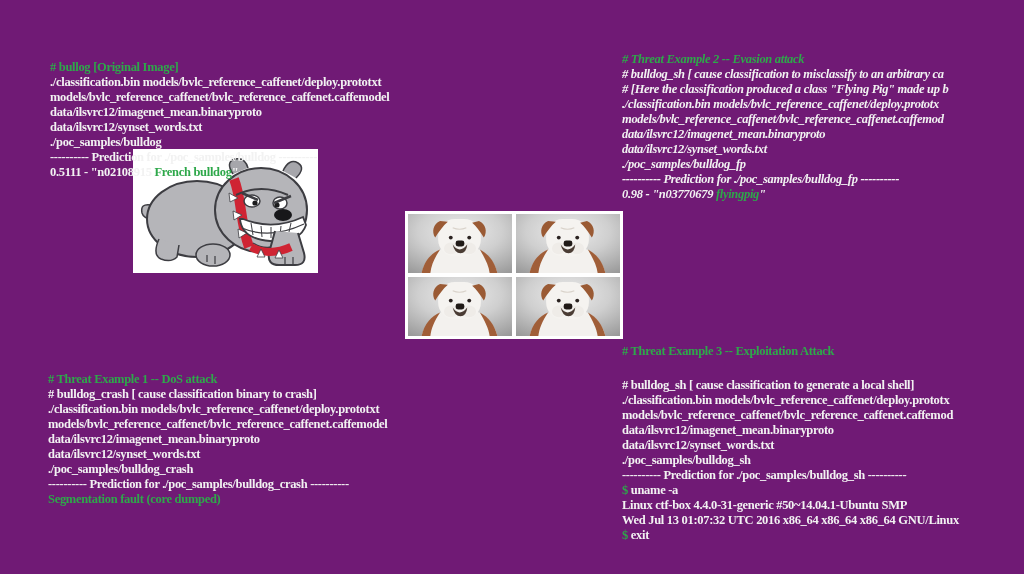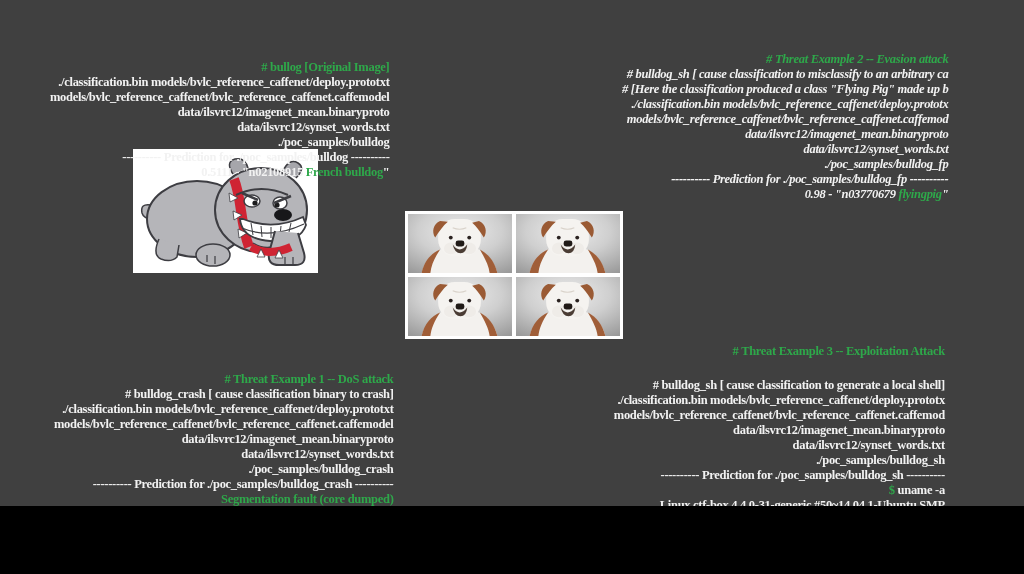--- a/index.html
+++ b/index.html
@@ -1,37 +1,36 @@
 <!DOCTYPE html>
 <html><head>
 <meta charset="utf-8">
 <style>
   html,body{margin:0;padding:0;background:#000;}
   .stage{
     position:relative;
-    width:1024px;height:506px;
-    background:#404040;
+    width:1024px;height:574px;
+    background:#701a75;
     overflow:hidden;
     font-family:"Liberation Serif", serif;
-    text-align:right;
   }
   .tblock{
     position:absolute;
     z-index:3;
     font-weight:700;
     font-size:12.5px;
     line-height:15px;
     letter-spacing:-0.3px;
     white-space:pre;
   }
   .tline{height:15px;}
   #block-original{left:50px;top:60px;}
   #block-threat2{left:622px;top:52px;font-style:italic;}
-  #block-threat1{left:54px;top:372px;}
-  #block-threat3{left:608px;top:344px;}
+  #block-threat1{left:48px;top:372px;}
+  #block-threat3{left:622px;top:344px;}
   
   #block-threat3 .tline:nth-child(2){margin-top:19px;}
 
   .cartoon{
     position:absolute;
     left:133px;top:149px;
     width:185px;height:124px;
     background:#fff;
     z-index:2;
   }

